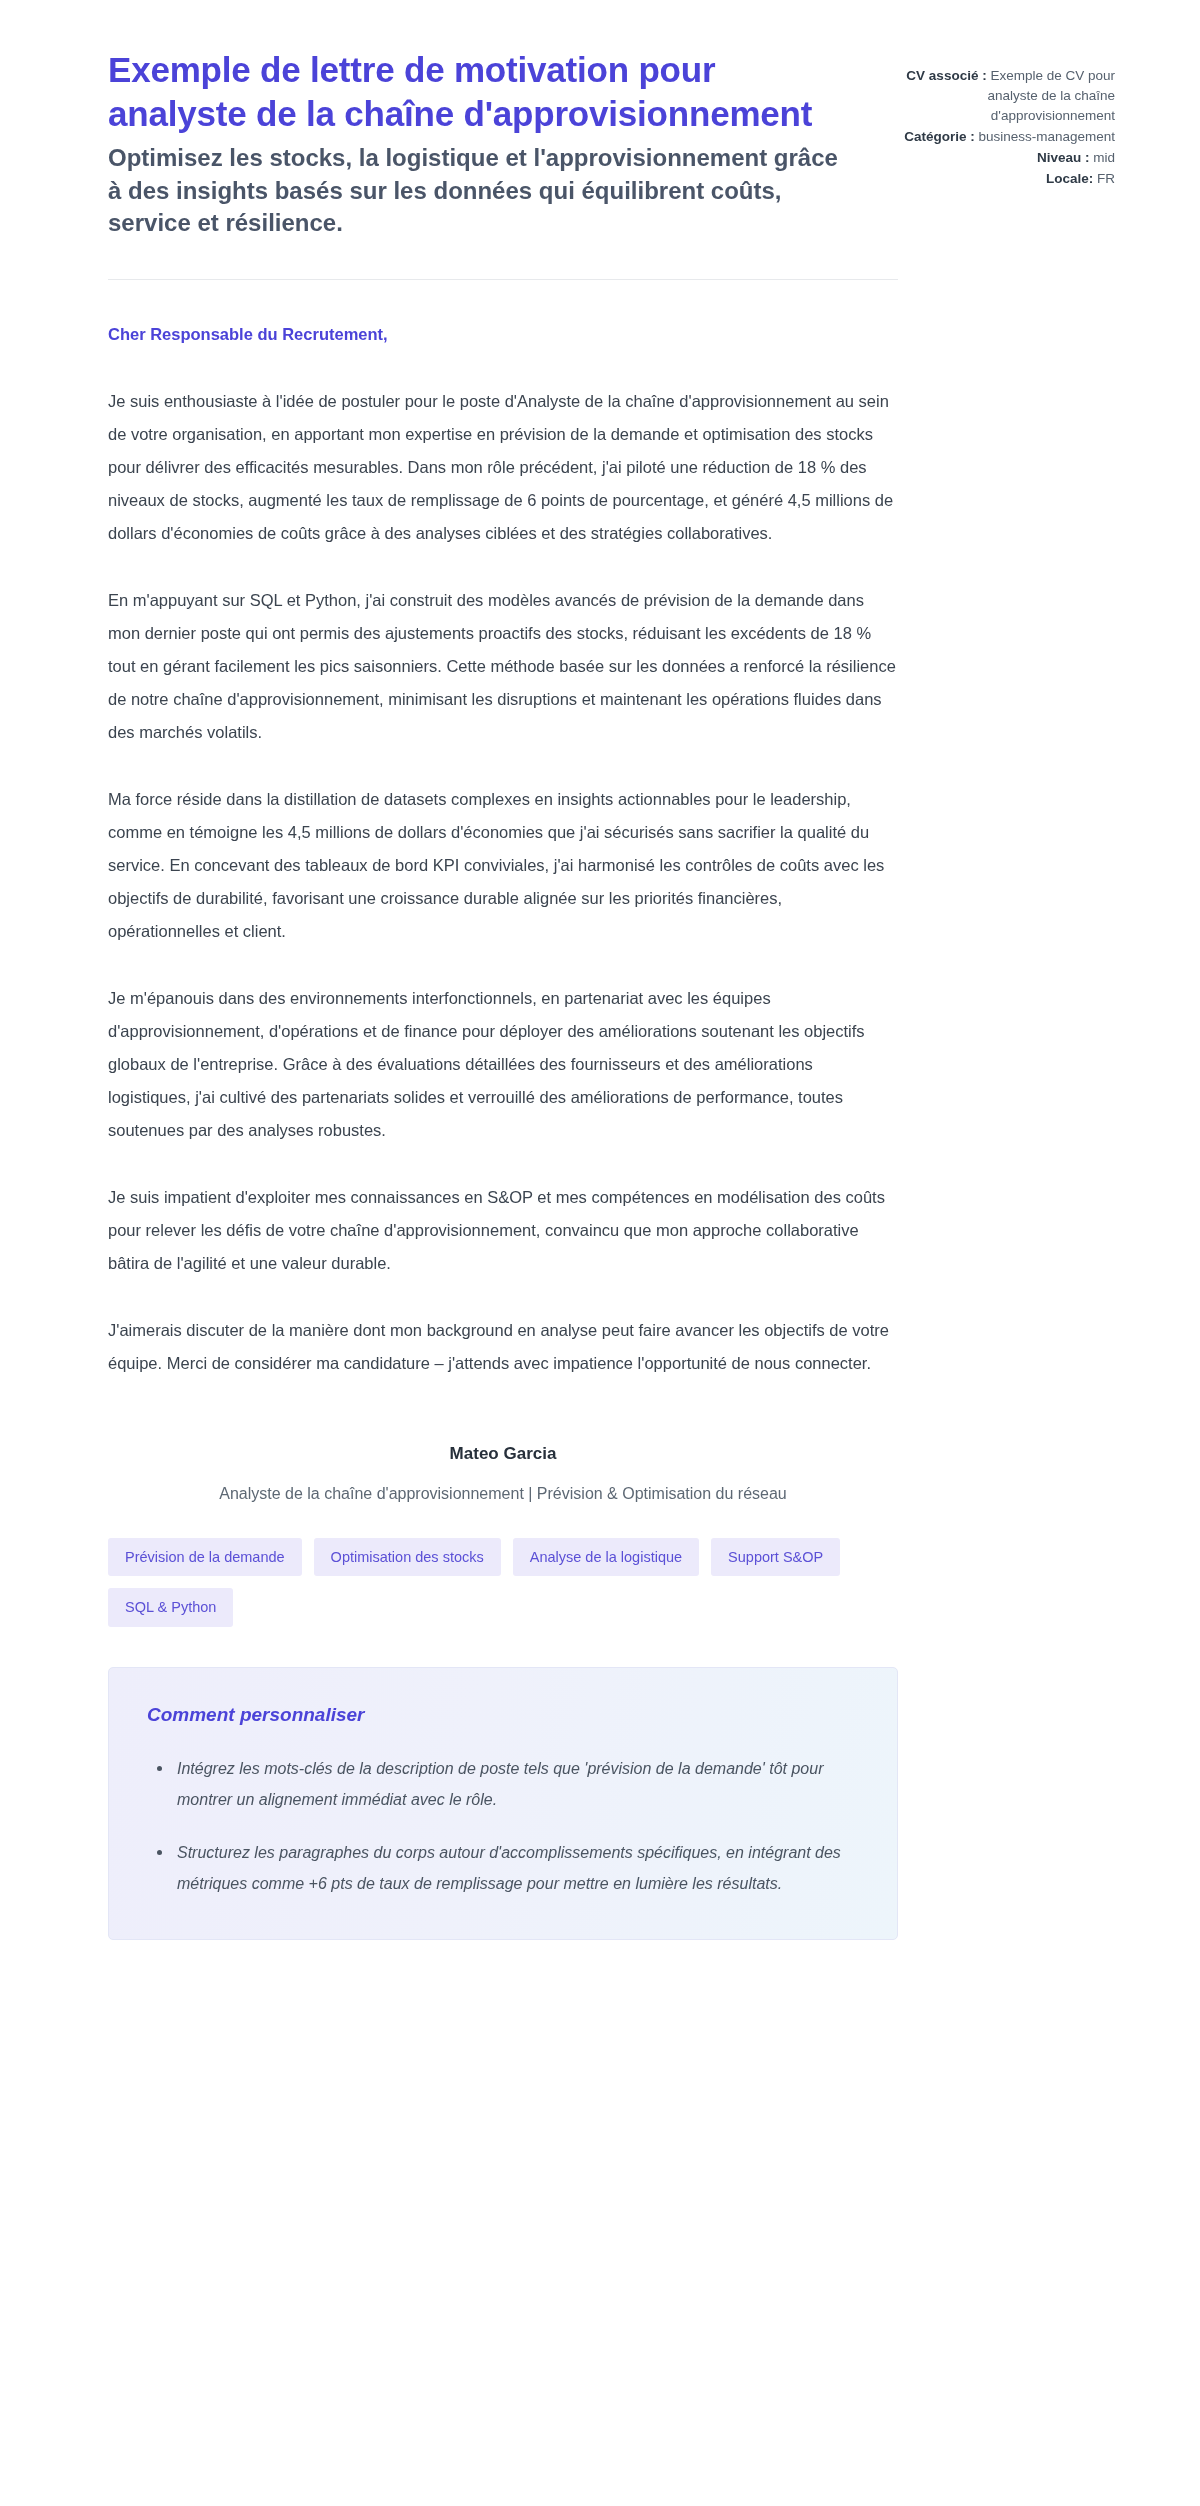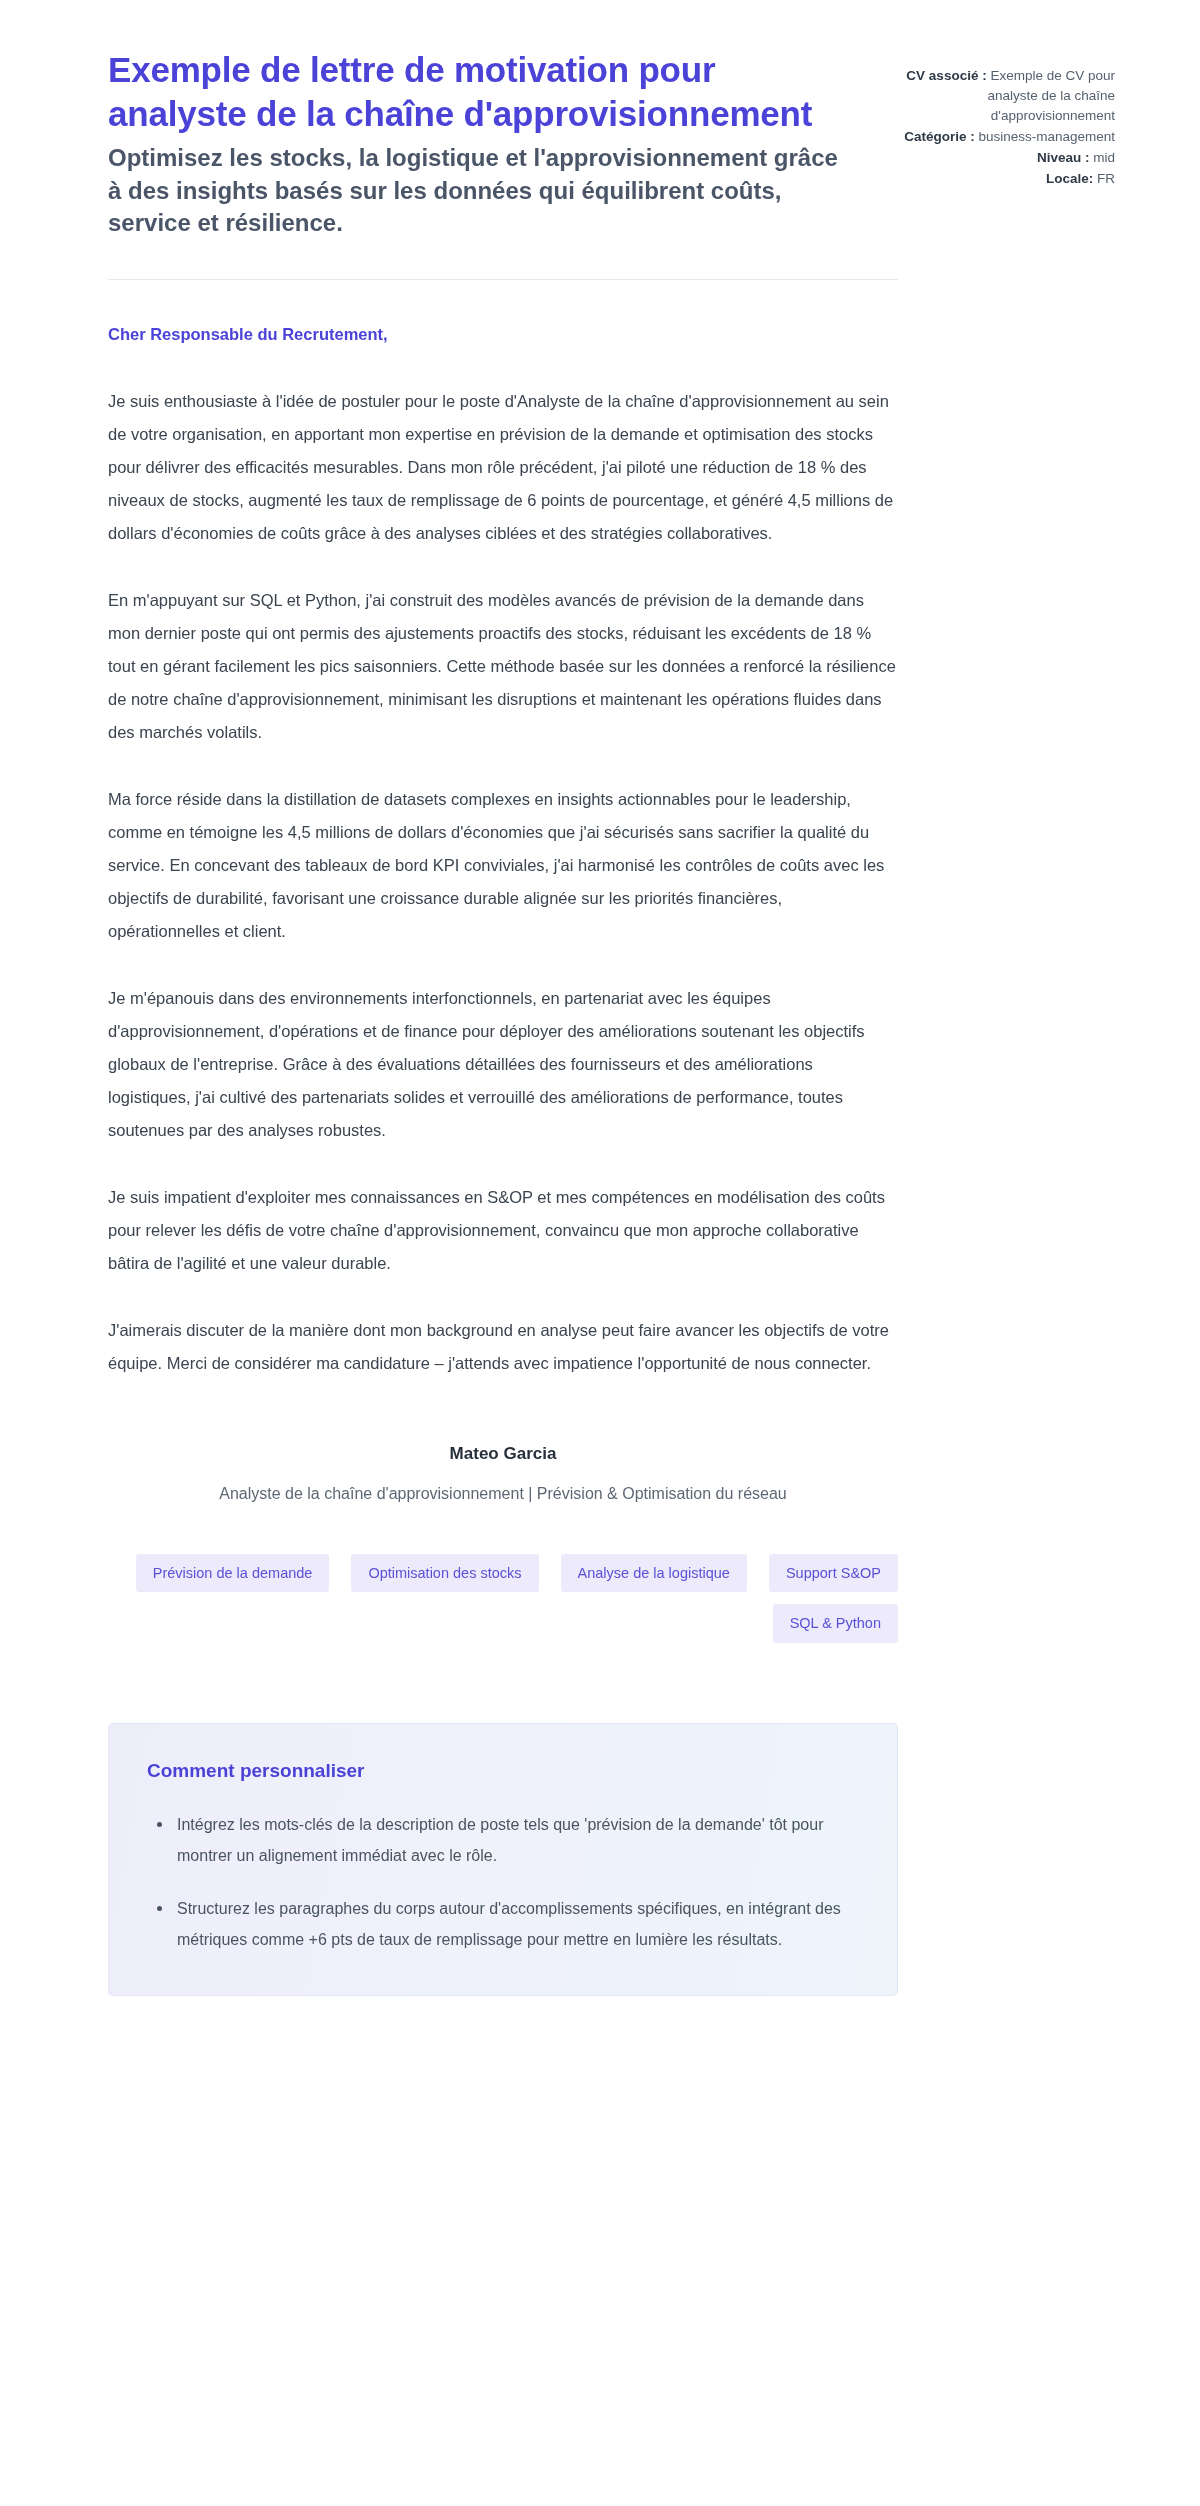--- a/index.html
+++ b/index.html
@@ -108,46 +108,46 @@
   }
   .sig-role {
     font-size: 16px;
     color: #5d6874;
     margin: 4px;
     line-height: 1.5;
   }
 
   
   .tags {
-    margin-top: 48px;
+    margin-top: 32px;
     display: flex;
     flex-wrap: wrap;
-    gap: 12px 22px;
+    gap: 12px 12px;
     max-width: 1000px;
-    justify-content: flex-end;
   }
   .tag {
     background: #eceafb;
     color: #5b50d6;
     font-size: 14.5px;
     line-height: 1;
     padding: 12px 17px;
     border-radius: 3px;
     white-space: nowrap;
   }
 
   
   .callout {
-    margin-top: 80px;
+    margin-top: 40px;
     margin-bottom: 60px;
     background: linear-gradient(100deg, #eeeefb 0%, #eff1fb 45%, #edf5fb 100%);
     border: 1px solid #e3e6f6;
     border-radius: 5px;
     padding: 34px 38px 40px 38px;
     max-width: 1002px;
+    font-style: italic;
   }
   .callout-title {
     font-size: 19px;
     font-weight: bold;
     color: #4b43d8;
     margin: 0 0 24px 0;
     line-height: 1.4;
   }
   .callout-list {
     margin: 0;

